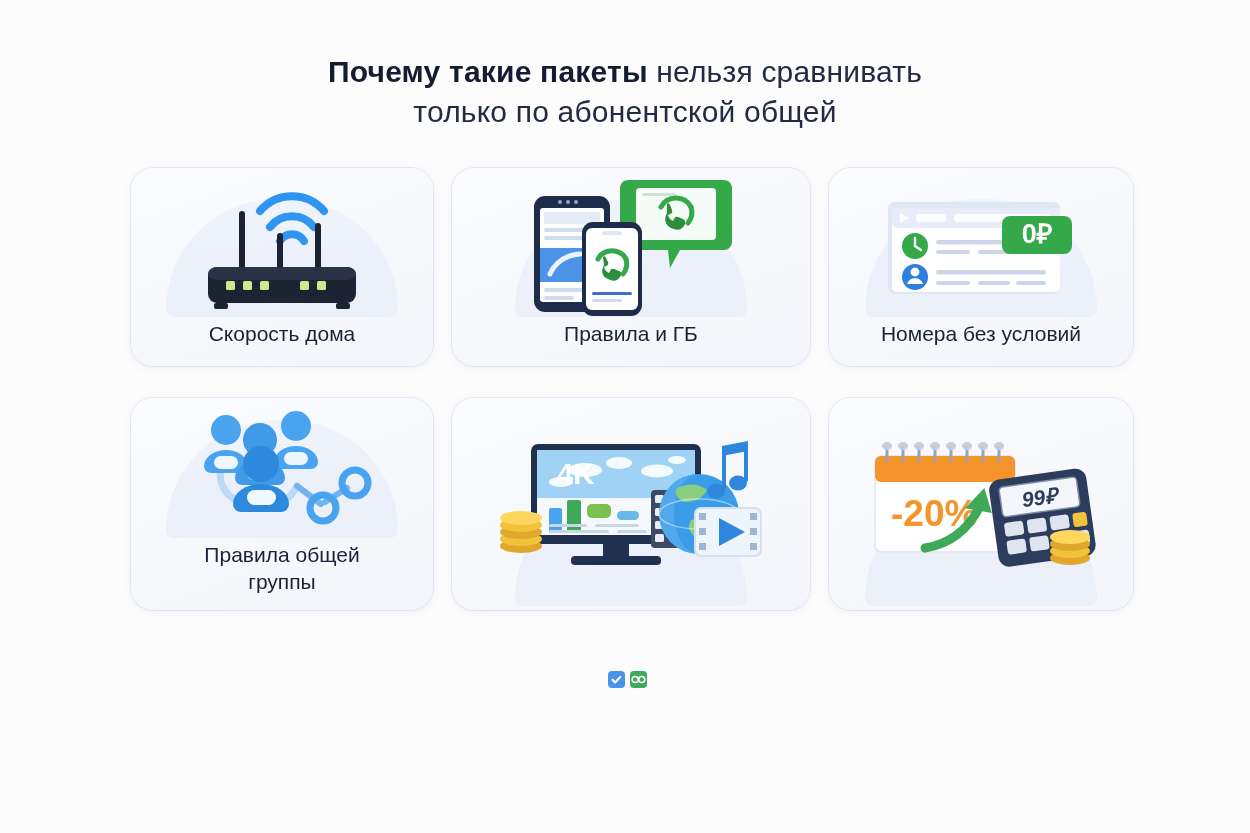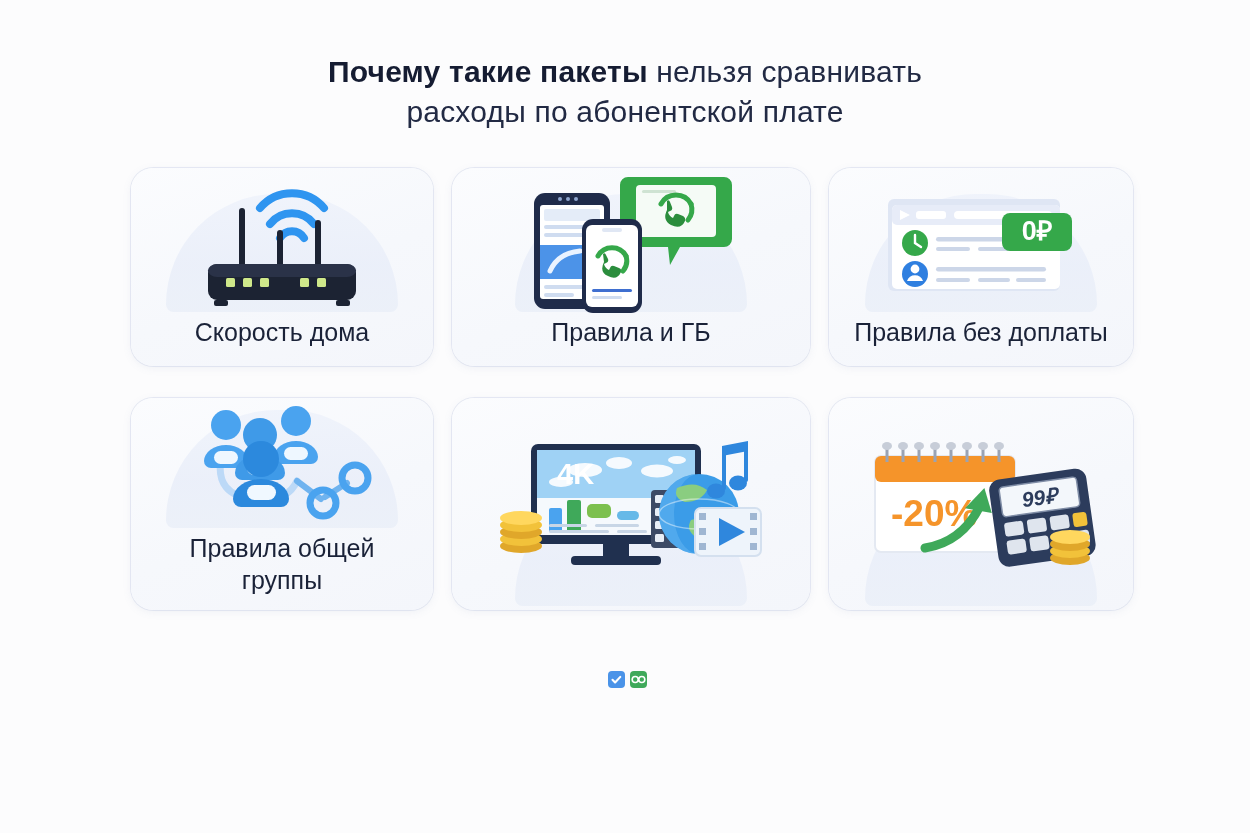--- a/index.html
+++ b/index.html
@@ -44,21 +44,21 @@
   
   .dome {
     position: absolute; left: 50%; transform: translateX(-50%);
     bottom: 4px; width: 232px; height: 118px;
     border-radius: 118px 118px 8px 8px;
     background: linear-gradient(180deg,#eef2fb 0%,#e9eef9 60%,#eaeff8 100%);
     opacity: .85;
   }
   .card-label {
     position: relative; z-index: 3;
-    color: #1a2238; font-size: 25px; line-height: 1.28;
+    color: #1a2238; font-size: 21px; line-height: 1.28;
     text-align: center; padding: 0 10px 18px; font-weight: 400;
   }
   .card-label.two { padding-bottom: 14px; }
   .svg-art { position: relative; z-index: 2; display: block; }
 
   
   .footer {
     position: absolute; left: 0; top: 664px; width: 1250px;
     text-align: center; line-height: 1.62;
   }
@@ -70,21 +70,21 @@
   }
   .badge svg { display: block; }
 </style>
 </head>
 <body>
 
 <div class="page">
 
   <div class="title-wrap">
     <div class="title-line"><span class="title-strong">Почему такие пакеты</span><span class="title-light"> нельзя сравнивать</span></div>
-    <div class="title-line title-light">расходы по абонентской плате</div>
+    <div class="title-line title-light">только по абонентской общей</div>
   </div>
 
   <div class="grid">
 
     <div class="card">
       <div class="art">
         <div class="dome"></div>
         <svg class="svg-art" width="200" height="140" viewBox="0 0 200 140">
           <g fill="none" stroke="#2f95f0" stroke-width="8" stroke-linecap="round">
             <path d="M78 36 A42 42 0 0 1 142 36"></path>
@@ -177,21 +177,21 @@
             <rect x="104" y="70" width="44" height="4" rx="2"></rect>
             <rect x="62" y="90" width="110" height="4.5" rx="2.2"></rect>
             <rect x="62" y="101" width="34" height="4" rx="2"></rect>
             <rect x="104" y="101" width="32" height="4" rx="2"></rect>
             <rect x="142" y="101" width="30" height="4" rx="2"></rect>
           </g>
           <rect x="128" y="36" width="70" height="38" rx="8" fill="#35a84a"></rect>
           <text x="163" y="63" text-anchor="middle" font-family="'Liberation Sans',sans-serif" font-size="27" font-weight="bold" fill="#ffffff">0₽</text>
         </svg>
       </div>
-      <div class="card-label">Правила без доплаты</div>
+      <div class="card-label">Номера без условий</div>
     </div>
 
     <div class="card">
       <div class="art">
         <div class="dome"></div>
         <svg class="svg-art" width="218" height="132" viewBox="0 0 218 132">
           <g fill="none" stroke="#bcd9f7" stroke-width="7" stroke-linecap="round">
             <path d="M48 60 q-6 36 32 40 q34 4 44 -18"></path>
           </g>
           <g fill="none" stroke="#6fb3ef" stroke-width="6" stroke-linecap="round">

